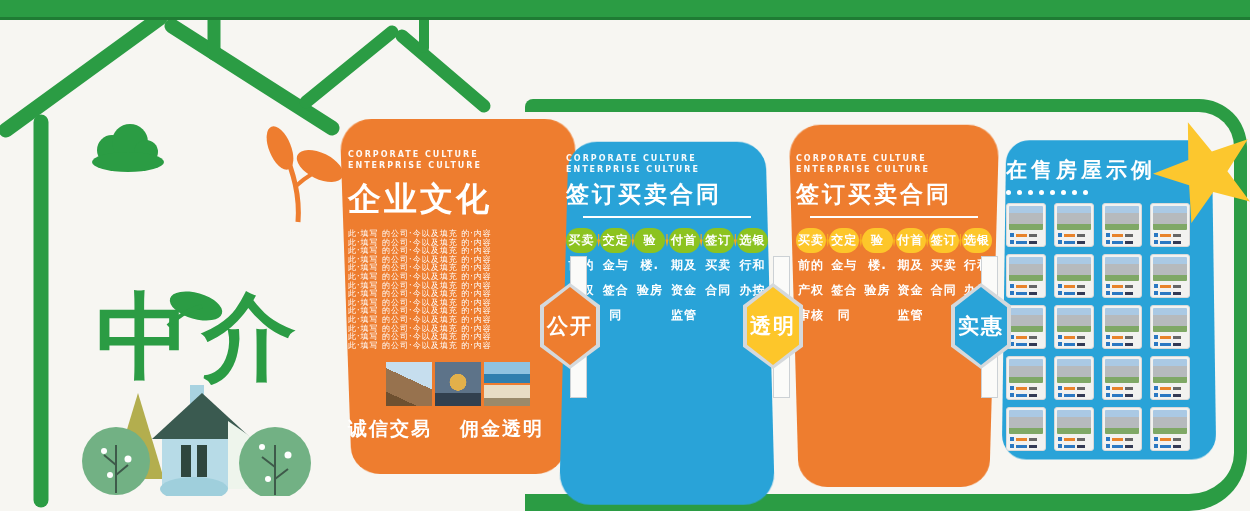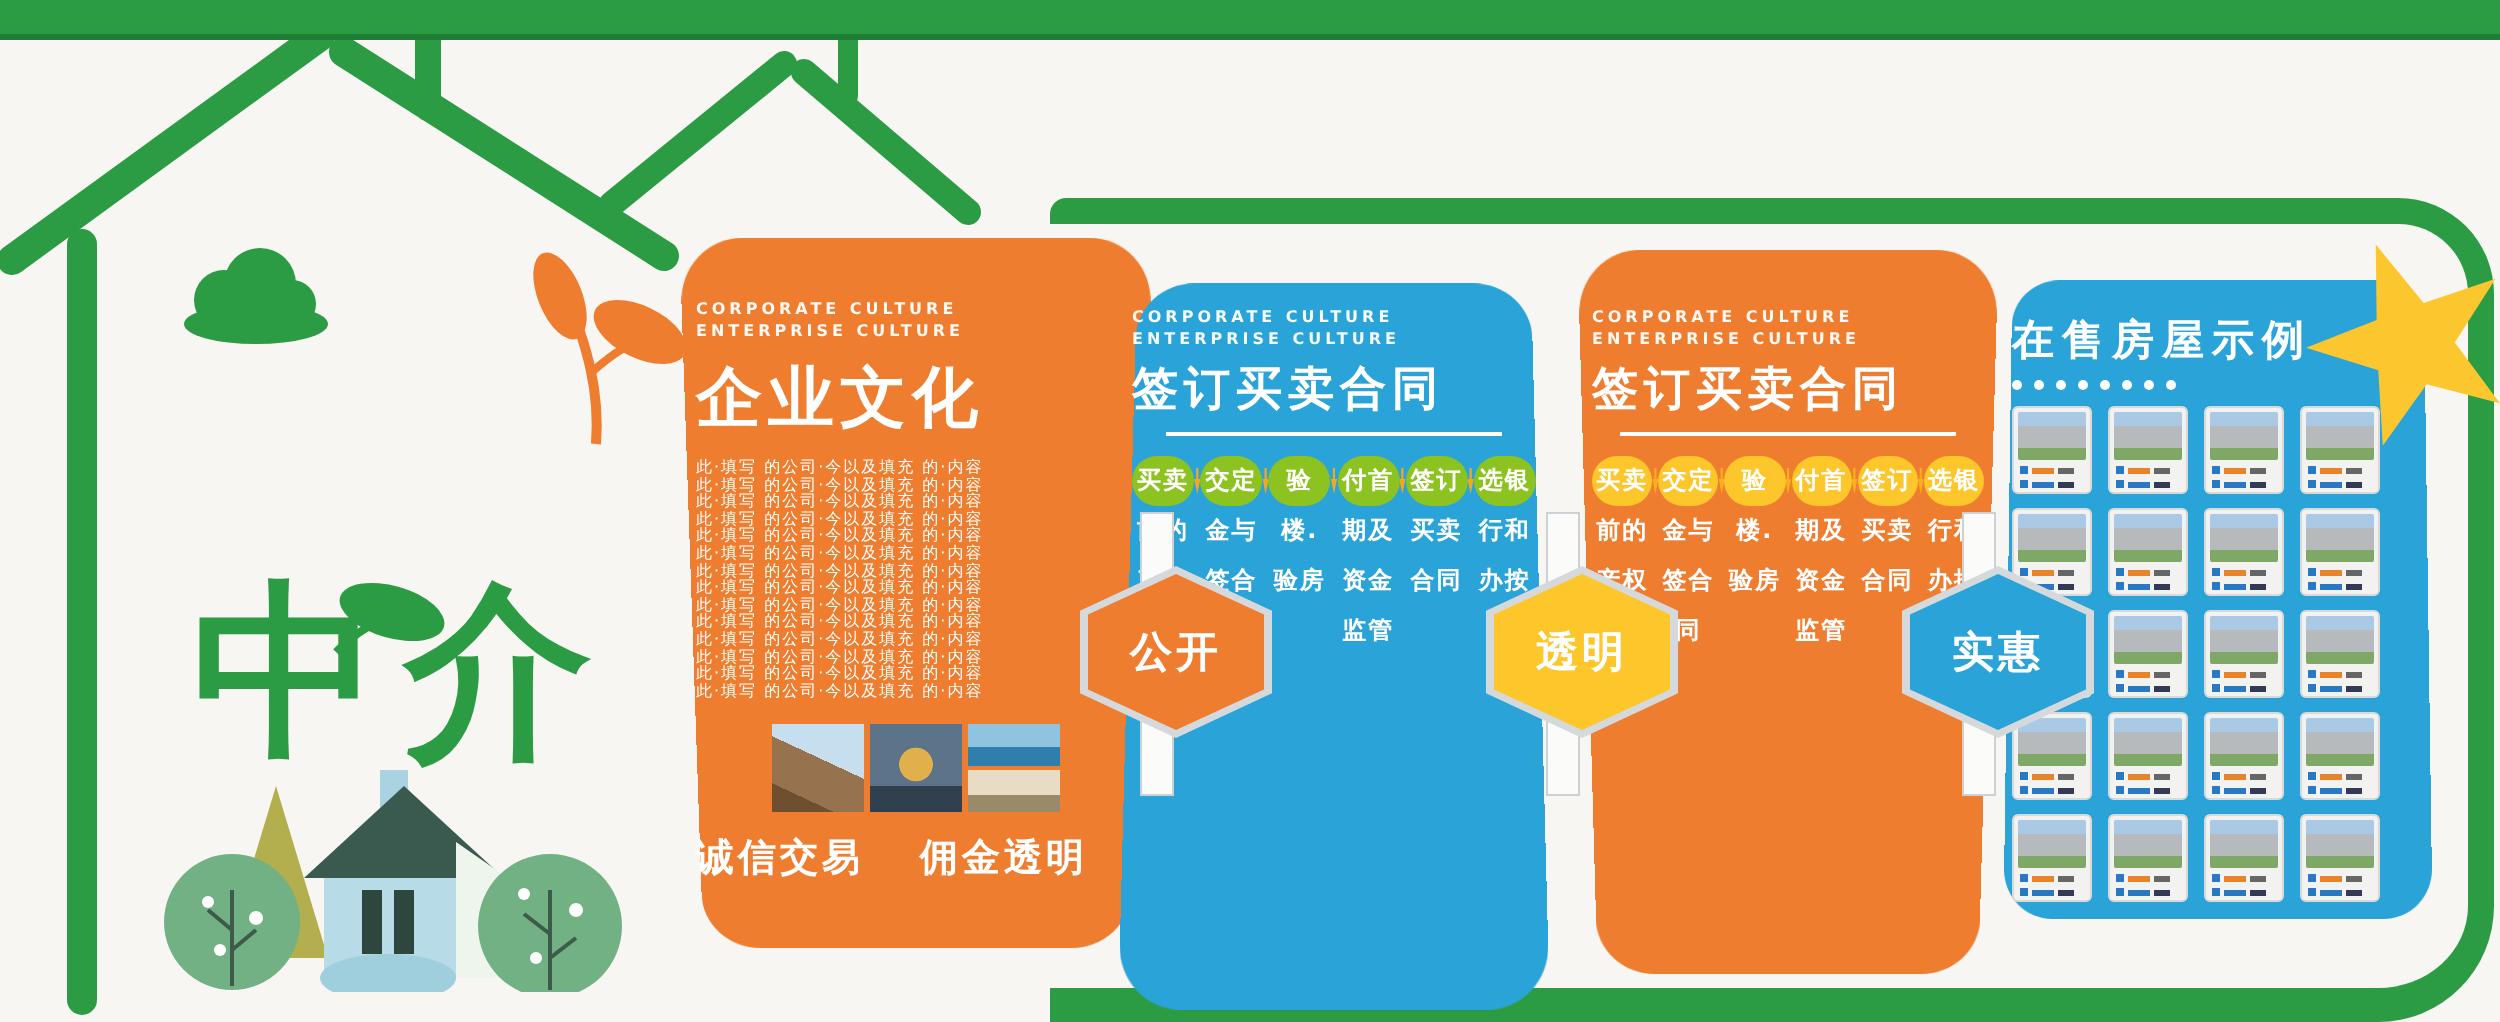--- a/index.html
+++ b/index.html
@@ -51,21 +51,21 @@
         letter-spacing:1px;text-align:center;line-height:25px;}
   .pill-green{background:#8cc320;}
   .pill-yellow{background:#fdc62a;}
   .step-arrow{width:15px;height:13px;margin:3px 0;
         clip-path:polygon(32% 0,68% 0,68% 42%,100% 42%,50% 100%,0 42%,32% 42%);}
   .arr-orange{background:#f6a71c;}
   .arr-yellow{background:#f9b01e;}
 
   
   .ribbon{position:absolute;width:15px;height:140px;top:256px;background:#fbfbf9;border:1px solid #ccd1d5;z-index:3;}
-  .hex{position:absolute;width:96px;height:86px;top:283px;z-index:4;}
+  .hex{position:absolute;width:60px;height:86px;top:283px;z-index:4;}
   .hex .outer{position:absolute;inset:0;background:#d5d9dc;clip-path:polygon(50% 0,100% 26%,100% 74%,50% 100%,0 74%,0 26%);}
   .hex .inner{position:absolute;inset:4px;clip-path:polygon(50% 0,100% 26%,100% 74%,50% 100%,0 74%,0 26%);}
   .hex .lbl{position:absolute;inset:0;display:flex;align-items:center;justify-content:center;
             color:#fff;font-size:21px;font-weight:bold;letter-spacing:2px;}
   .hex-open{left:540px;}  .hex-open .inner{background:#ee7d2f;}
   .hex-trans{left:743px;} .hex-trans .inner{background:#fdc62a;}
   .hex-value{left:951px;} .hex-value .inner{background:#29a3d8;}
   .rb1{left:570px;} .rb2{left:773px;} .rb3{left:981px;}
 
   

